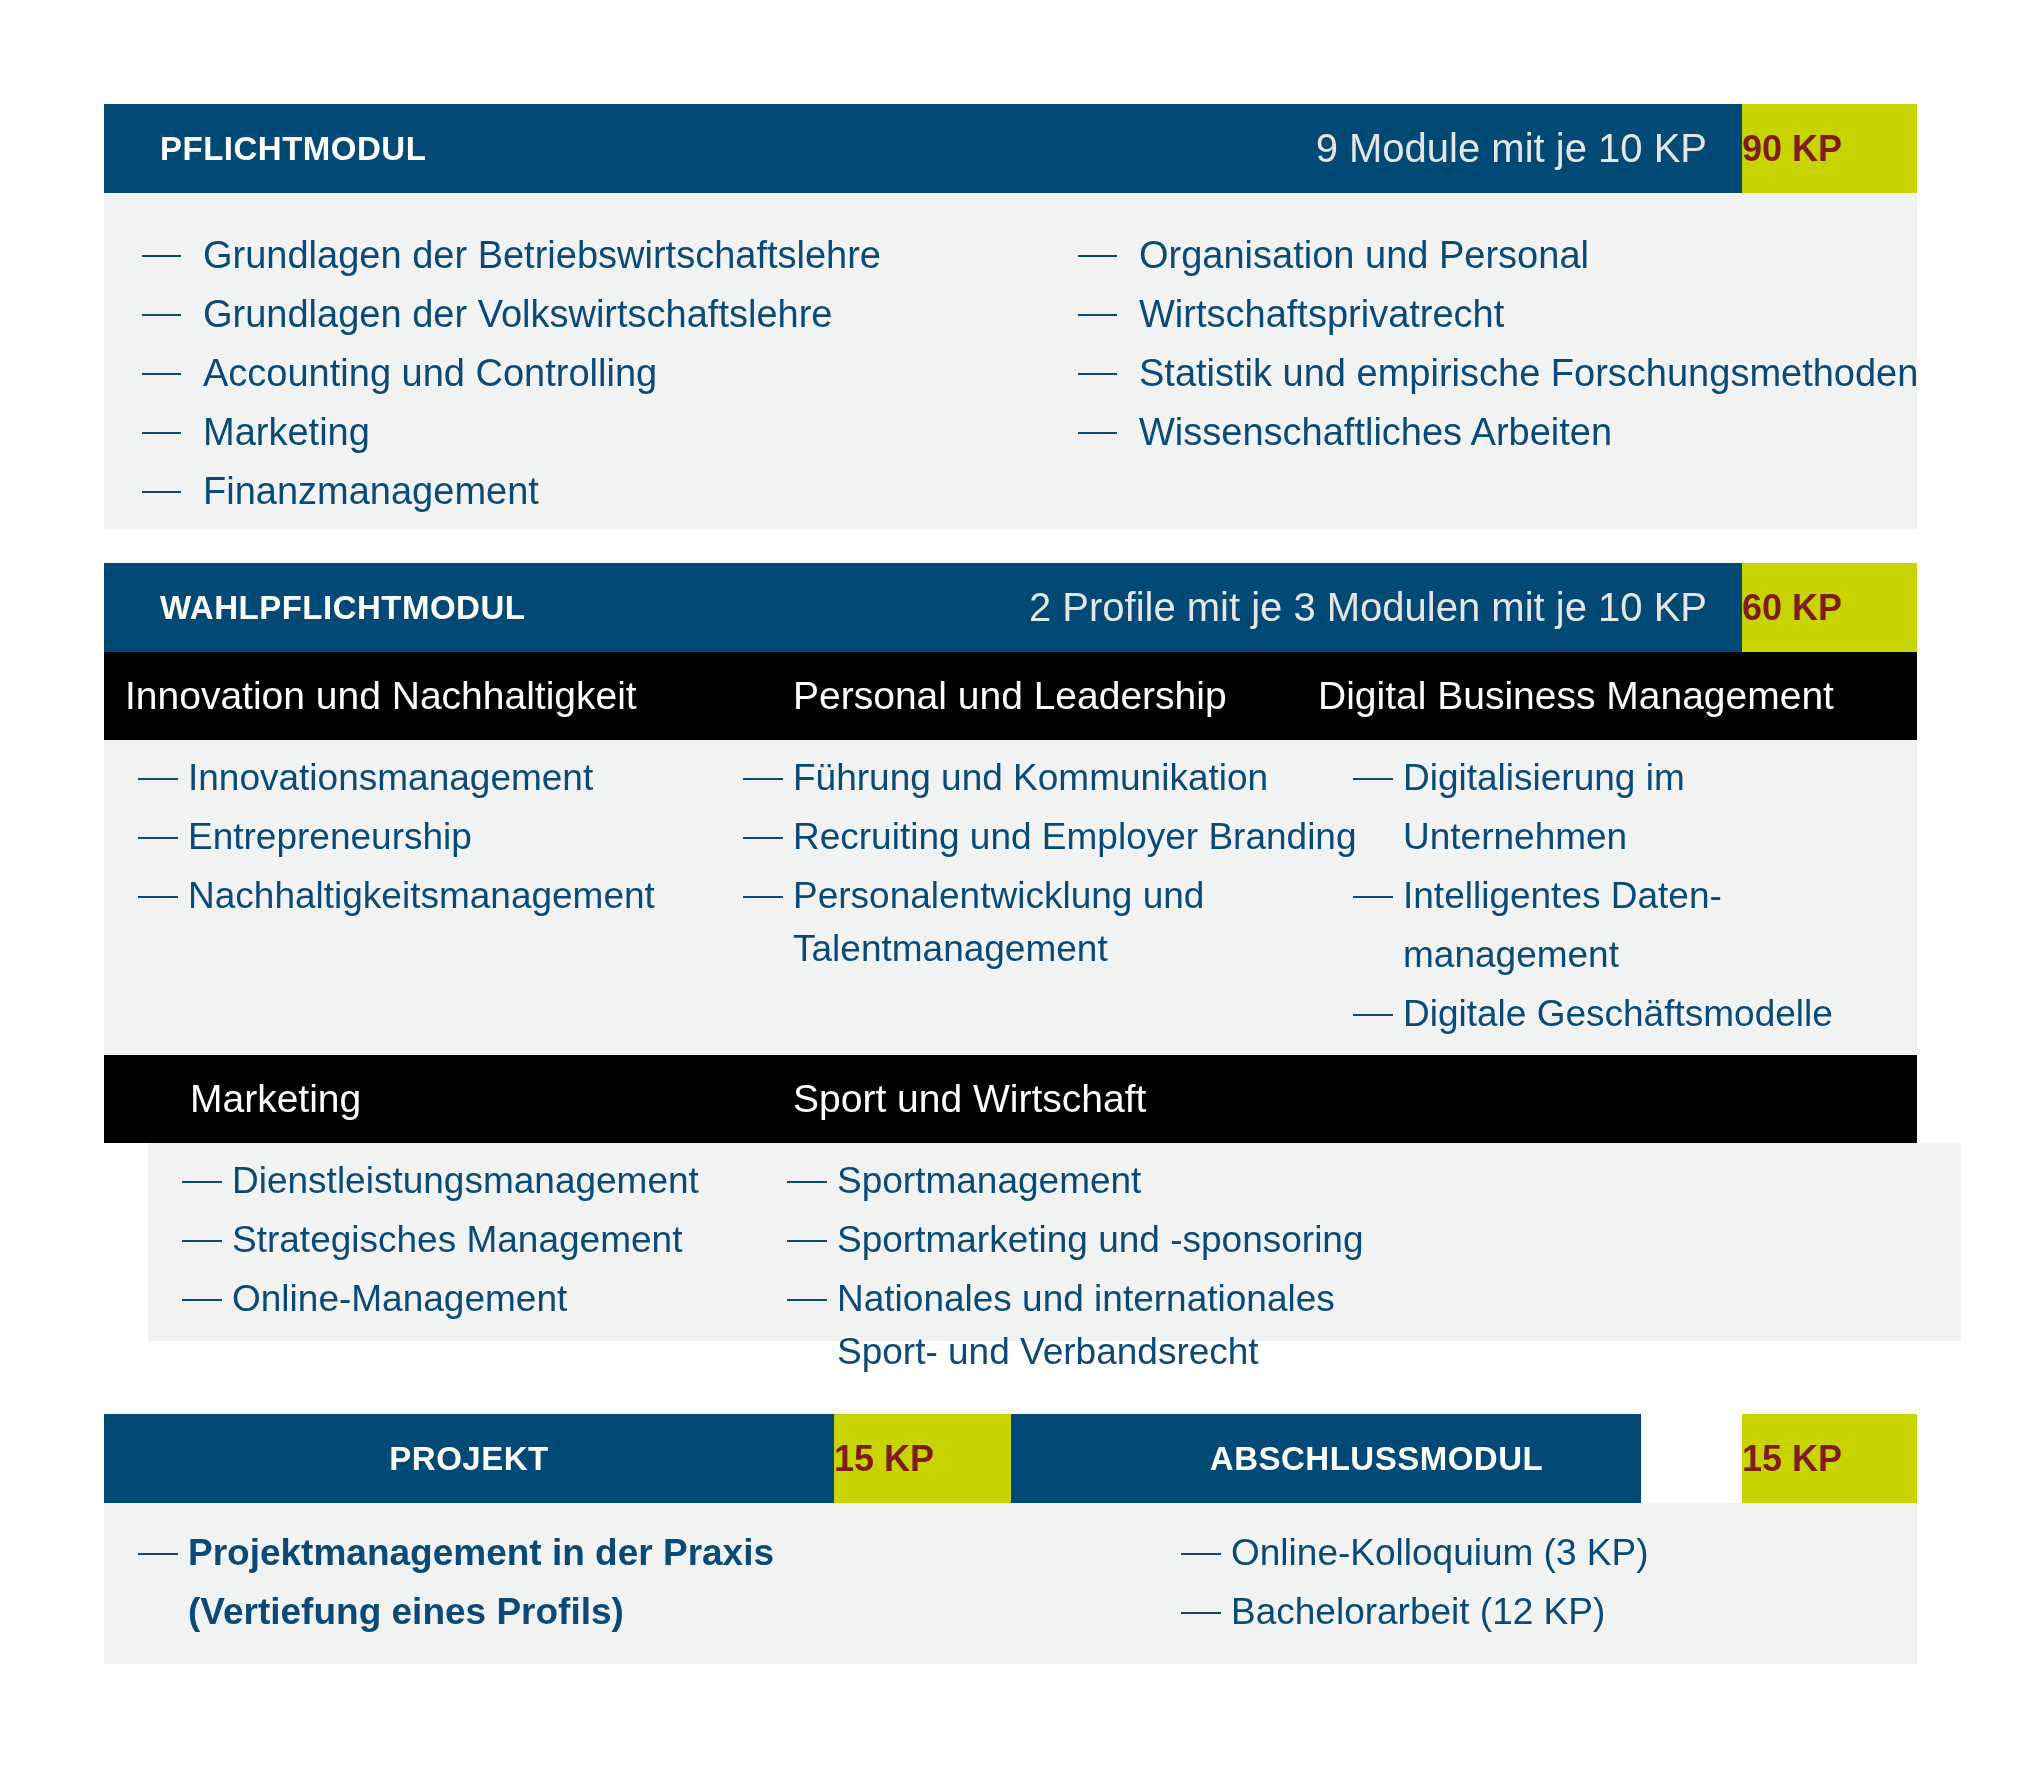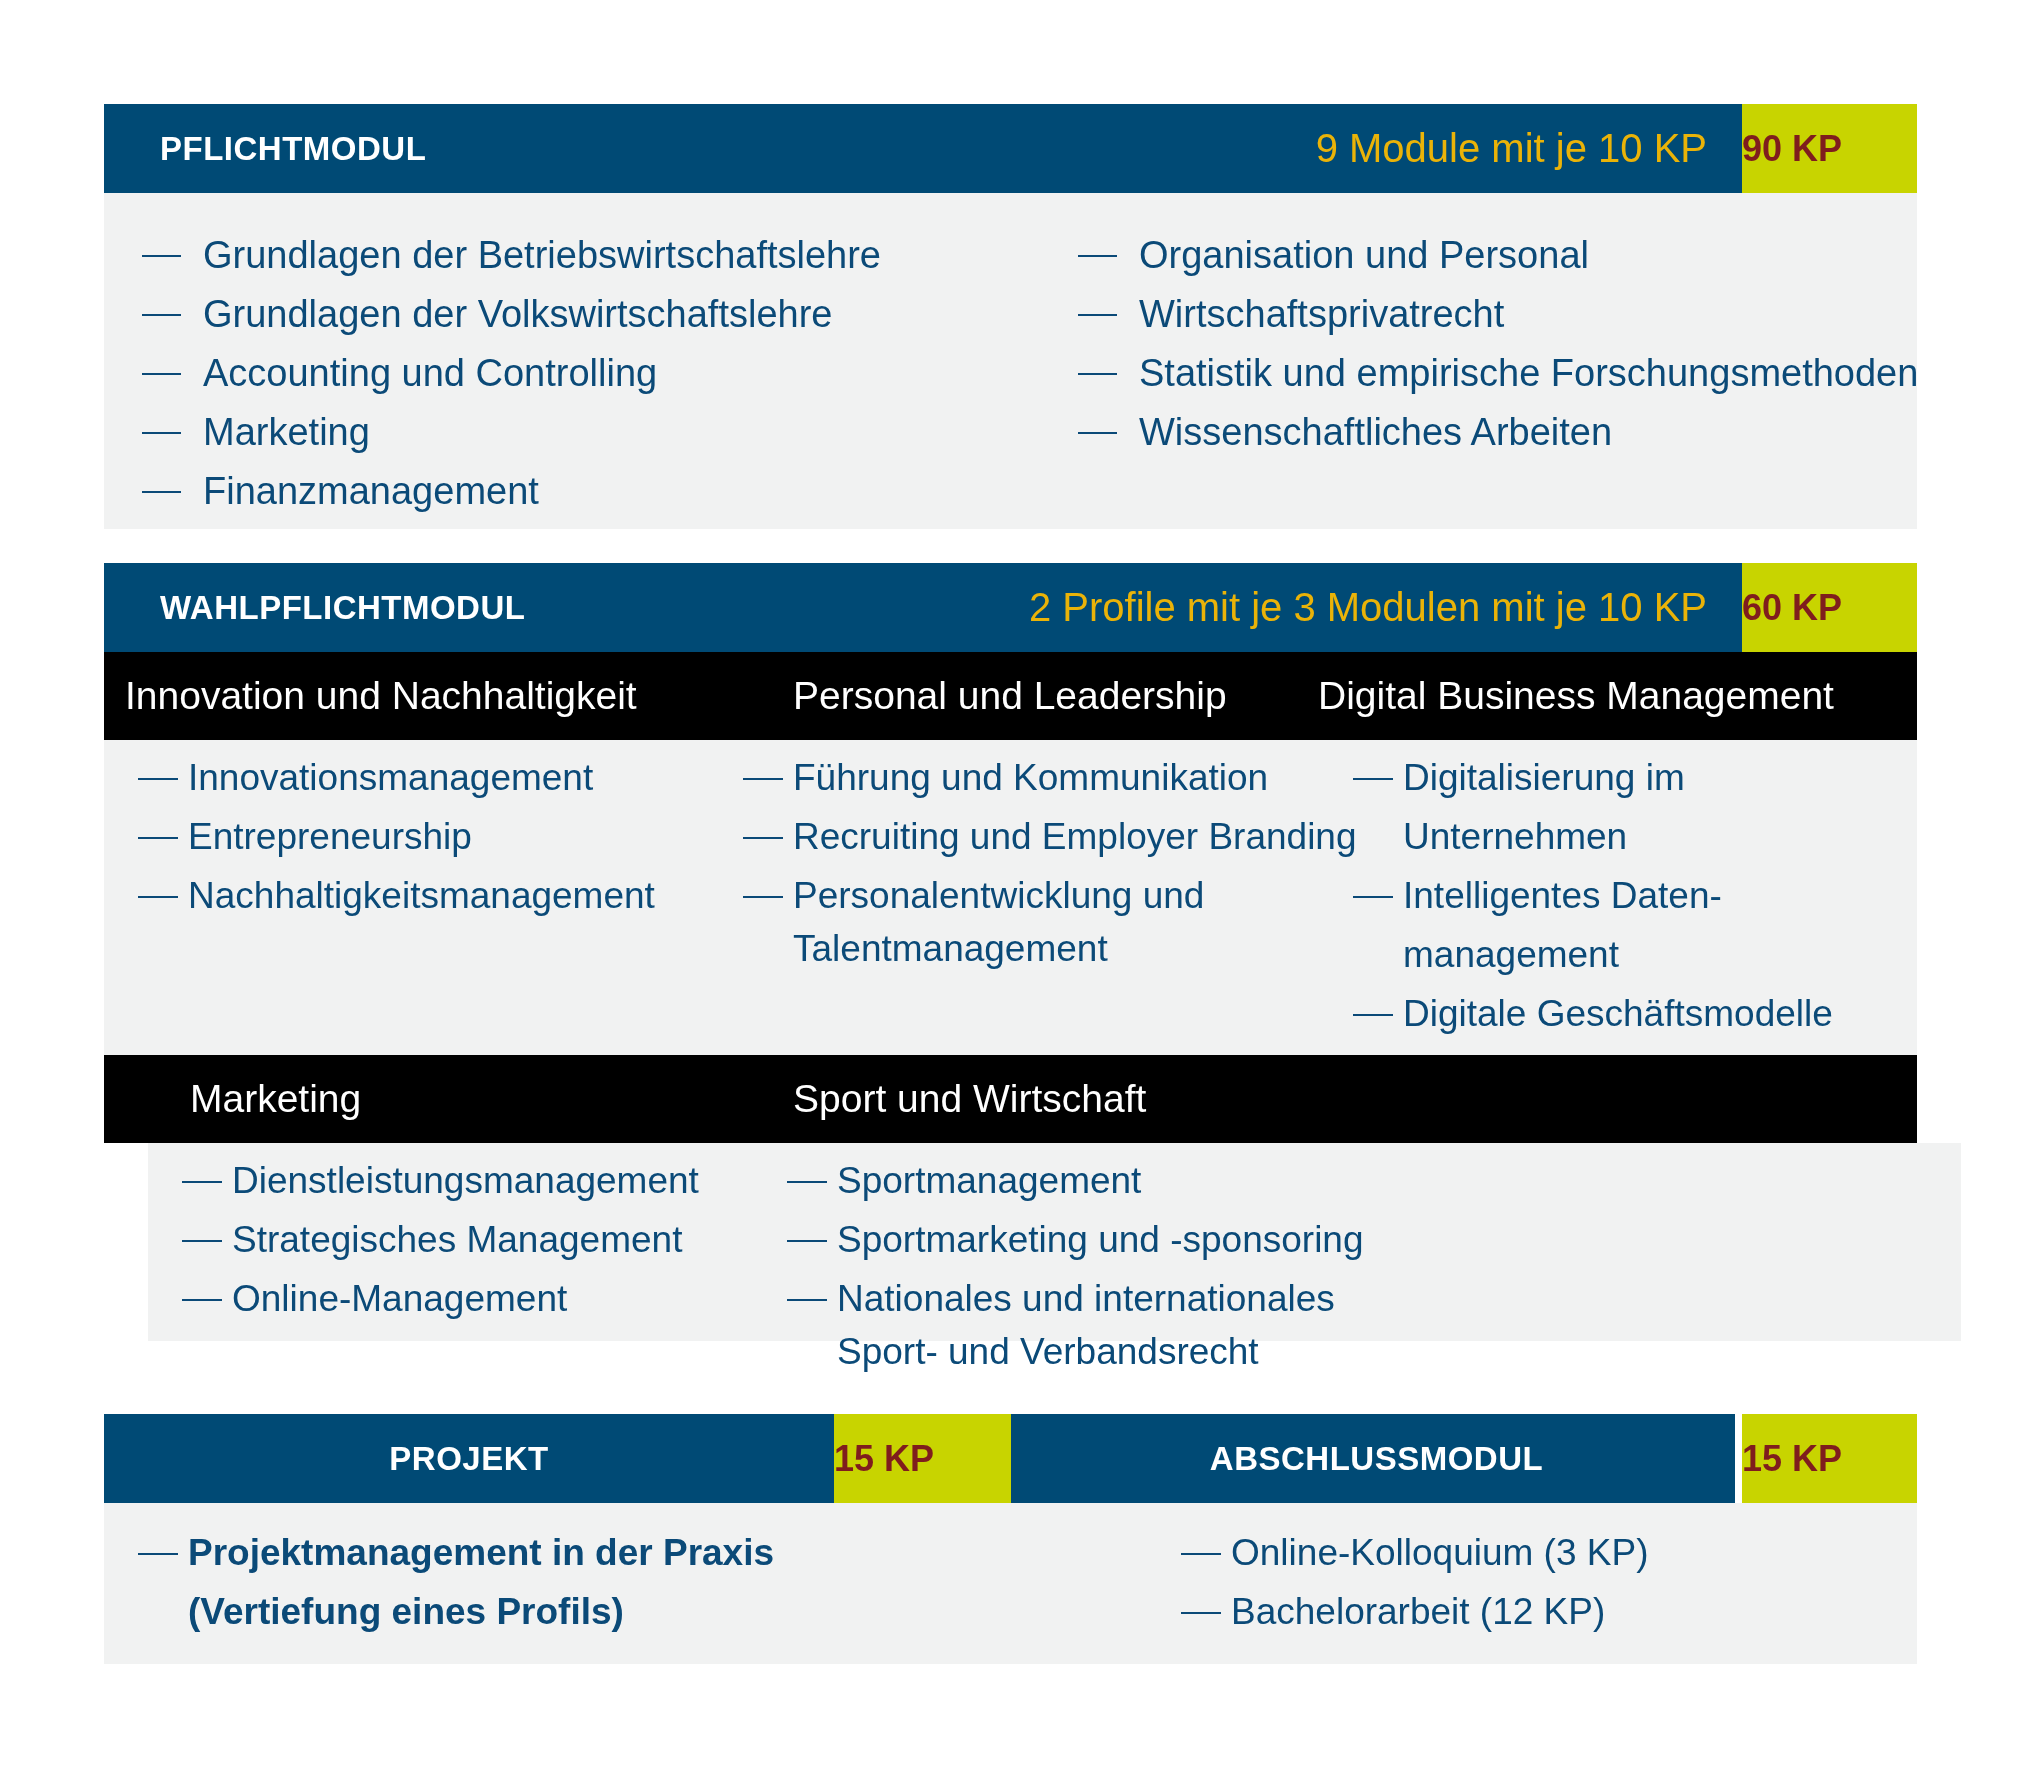--- a/index.html
+++ b/index.html
@@ -5,21 +5,21 @@
   html, body { margin: 0; padding: 0; background: #ffffff; }
   body { width: 2021px; height: 1771px; position: relative; overflow: hidden;
          font-family: "Liberation Sans", "DejaVu Sans", sans-serif; }
   .abs { position: absolute; box-sizing: border-box; }
   .navy { background: #004a75; }
   .lime { background: #c8d400; }
   .sky  { background: #000000; }
   .body-bg { background: #f1f2f2; padding-left: 25px; }
   .hdr-title { color: #fff; font-weight: bold; font-size: 33px; letter-spacing: 0.5px;
                line-height: 89px; white-space: nowrap; }
-  .hdr-sub { color: #eab308; font-size: 40px; line-height: 89px; white-space: nowrap; text-align: left; }
+  .hdr-sub { color: #e5e5e5; font-size: 40px; line-height: 89px; white-space: nowrap; text-align: left; }
   .badge { color: #7f1d1d; font-weight: bold; font-size: 36px; line-height: 89px; text-align: left; white-space: nowrap; }
   .profile { color: #fff; font-size: 39px; line-height: 88px; white-space: nowrap; }
   .list { position: absolute; margin: 0; padding: 0; list-style: none; }
   .list li { position: relative; }
   .wl li { color: #0b4a78; font-size: 37px; line-height: 59px; white-space: nowrap; padding-left: 50px; position: relative; }
   .wl li .dash { position: absolute; left: 0; top: 30px; width: 40px; height: 2px; background: #0b4a78; }
   .wl li .cont { display: block; line-height: 47px; }
   .pl li { color: #0b4a78; font-size: 38px; line-height: 59px; white-space: nowrap; padding-left: 61px; position: relative; }
   .pl li .dash { position: absolute; left: 0; top: 29px; width: 39px; height: 2px; background: #0b4a78; }
 </style>
@@ -98,21 +98,21 @@
     </ul>
   </div>
 </section>
 
 <section>
   <div class="abs navy" style="left:104px; top:1414px; width:730px; height:89px;">
     <span class="abs hdr-title" style="left:0; width:730px; text-align:center; top:0;">PROJEKT</span>
   </div>
   <div class="abs lime badge" style="left:834px; top:1414px; width:177px; height:89px;">15 KP</div>
 
-  <div class="abs navy" style="left:1011px; top:1414px; width:724px; height:89px;">
+  <div class="abs navy" style="left:1011px; top:1414px; width:630px; height:89px;">
     <span class="abs hdr-title" style="left:0; width:731px; text-align:center; top:0;">ABSCHLUSSMODUL</span>
   </div>
   <div class="abs lime badge" style="left:1742px; top:1414px; width:175px; height:89px;">15 KP</div>
 
   <div class="abs body-bg" style="left:104px; top:1503px; width:1813px; height:161px;">
     <ul class="list wl" style="left:34px; top:20px;font-weight:bold;">
       <li><span class="dash"></span><span>Projektmanagement in der Praxis</span><span class="cont" style="line-height:59px;">(Vertiefung eines Profils)</span></li>
     </ul>
     <ul class="list wl" style="left:1077px; top:20px;">
       <li><span class="dash"></span><span>Online-Kolloquium (3 KP)</span></li>

